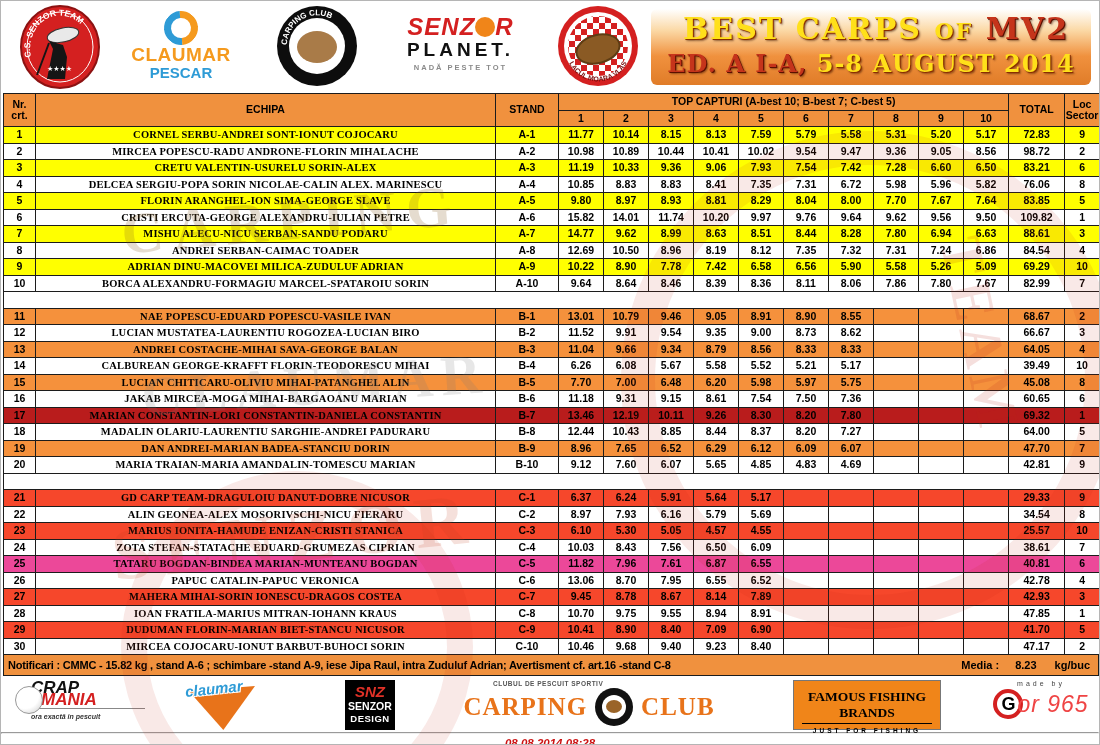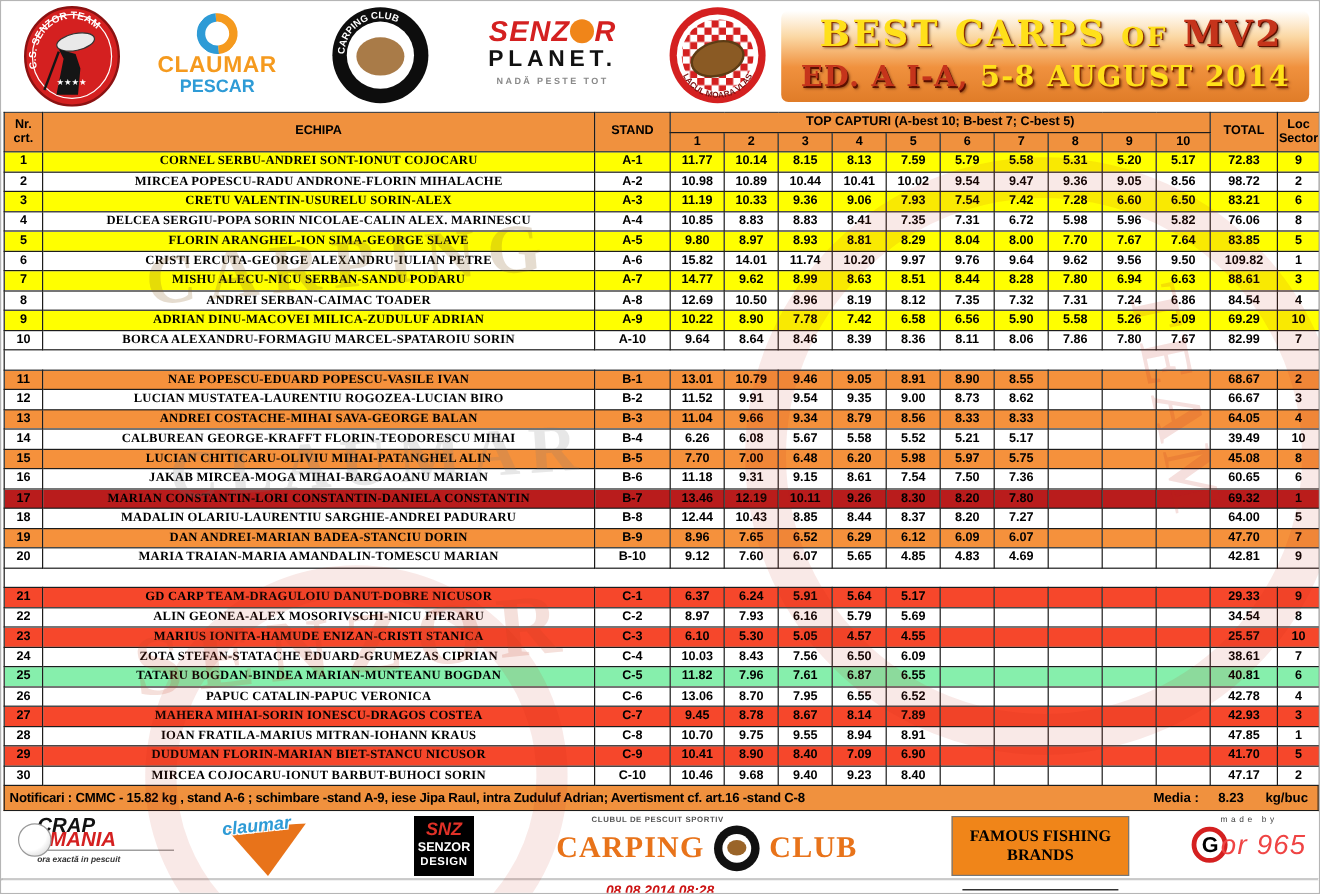--- a/index.html
+++ b/index.html
@@ -85,21 +85,21 @@
   
   #carpclub{left:468px;width:240px;text-align:center;}
   #cc-pre{font-size:6.5px;color:#555;font-weight:bold;letter-spacing:.5px;text-align:left;margin-left:24px;}
   #cc-row{display:flex;align-items:center;justify-content:center;gap:8px;margin-top:1px;}
   .cc-word{color:#e8731a;font-weight:900;font-size:25px;font-family:"Liberation Serif",serif;letter-spacing:1px;}
   #cc-circle{width:38px;height:38px;border-radius:50%;background:#111;position:relative;flex:0 0 auto;}
   #cc-circle::after{content:"";position:absolute;left:7px;top:7px;width:24px;height:24px;border-radius:50%;background:#fff;}
   #cc-circle::before{content:"";position:absolute;left:11px;top:12px;width:16px;height:13px;border-radius:50%;background:#9a6428;z-index:1;}
   
   #ffb{left:792px;width:146px;height:48px;background:#f08519;border:1px solid #777;text-align:center;color:#000;}
-  .ffb-main{font-family:"Liberation Serif",serif;font-weight:900;font-size:13.5px;margin-top:8px;display:block;border-bottom:1.5px solid #000;margin-left:8px;margin-right:8px;padding-bottom:20px;}
+  .ffb-main{font-family:"Liberation Serif",serif;font-weight:900;font-size:13.5px;margin-top:8px;display:block;border-bottom:1.5px solid #000;margin-left:8px;margin-right:8px;padding-bottom:2px;}
   .ffb-sub{font-size:6.5px;font-weight:bold;letter-spacing:3px;display:block;margin-top:3px;}
   
   #gor{left:985px;width:110px;}
   .gor-pre{font-size:7px;letter-spacing:3px;color:#444;display:block;text-align:center;}
   #gor-row{display:flex;align-items:center;justify-content:center;margin-top:2px;}
   #gor-ring{width:30px;height:30px;border-radius:50%;border:4px solid #d42020;display:flex;align-items:center;justify-content:center;
      font-weight:900;font-size:18px;color:#000;box-sizing:border-box;background:#fff;margin-right:-6px;}
   .gor-txt{font-weight:400;font-style:italic;font-size:23px;color:#ef4444;letter-spacing:1px;}
   #fdivider{border-top:1.5px solid #9a9a9a;margin:0;}
   #timestamp{text-align:center;color:#cc1212;font-weight:bold;font-style:italic;font-size:11.5px;margin-top:3px;}
@@ -626,21 +626,21 @@
           <td class="capture-cell">6.50</td>
           <td class="capture-cell">6.09</td>
           <td class="capture-cell"></td>
           <td class="capture-cell"></td>
           <td class="capture-cell"></td>
           <td class="capture-cell"></td>
           <td class="capture-cell"></td>
           <td class="total-cell">38.61</td>
           <td class="sector-cell">7</td>
         </tr>
-        <tr style="background: #86efac;">
+        <tr style="background: #ec4899;">
           <td class="rank-cell">25</td>
           <td class="team-cell">TATARU BOGDAN-BINDEA MARIAN-MUNTEANU BOGDAN</td>
           <td class="stand-cell">C-5</td>
           <td class="capture-cell">11.82</td>
           <td class="capture-cell">7.96</td>
           <td class="capture-cell">7.61</td>
           <td class="capture-cell">6.87</td>
           <td class="capture-cell">6.55</td>
           <td class="capture-cell"></td>
           <td class="capture-cell"></td>

